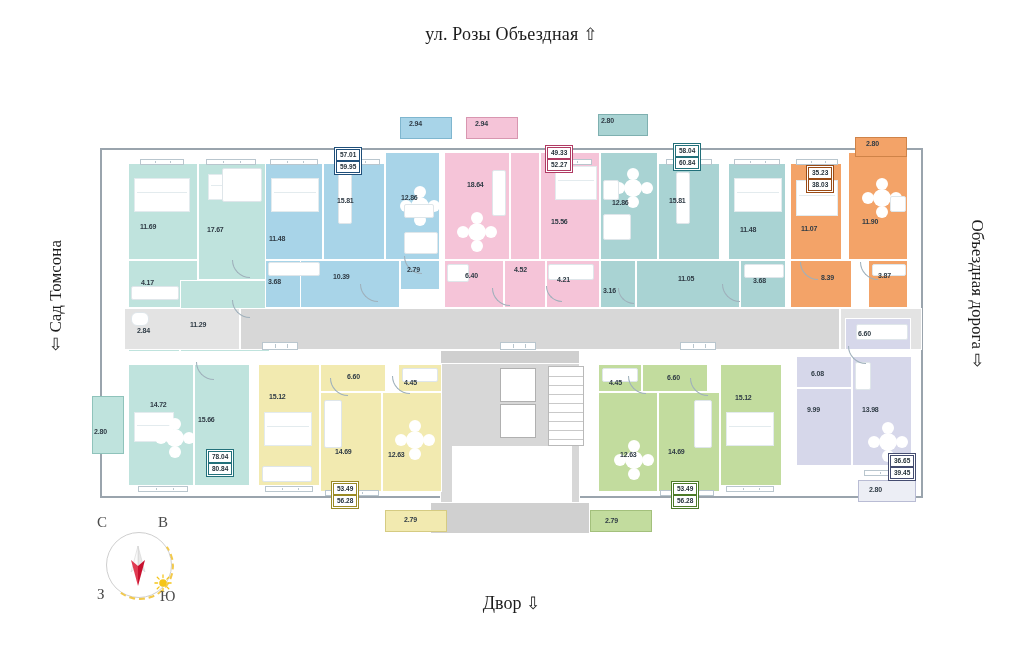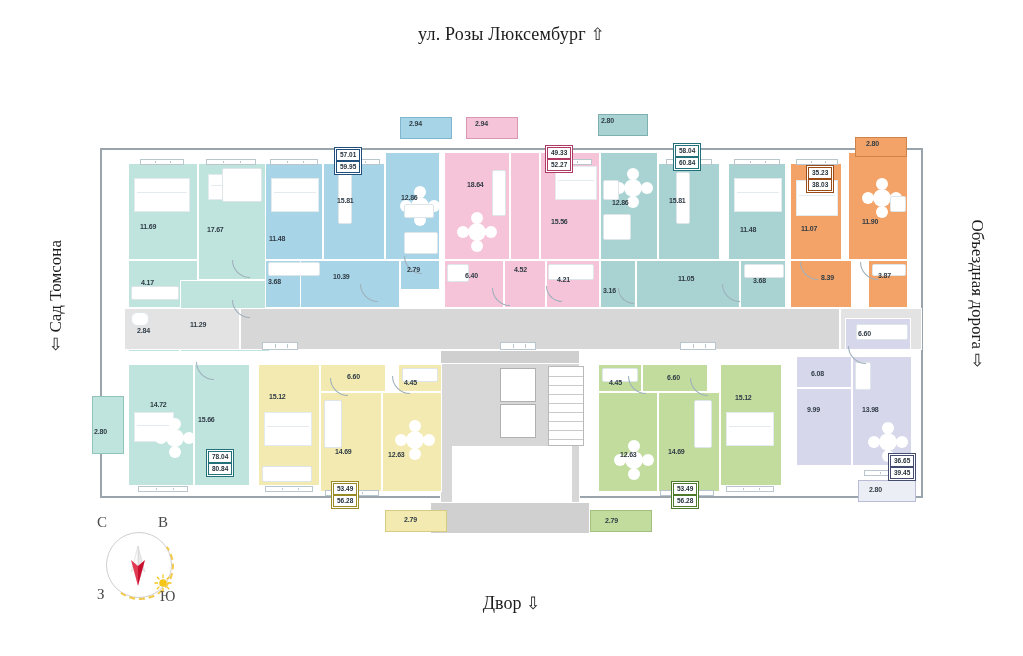--- a/index.html
+++ b/index.html
@@ -71,21 +71,21 @@
   .win i{position:absolute;top:1px;bottom:1px;width:1px;background:#b9c6ce;}
   
   .stair{position:absolute;background:#ffffff;border:1px solid #b9b9b9;box-sizing:border-box;}
   .stair i{position:absolute;left:0;right:0;height:1px;background:#c9c9c9;}
   .lift{position:absolute;background:#ffffff;border:1px solid #b0b0b0;box-sizing:border-box;}
 </style>
 </head>
 <body>
 
 <div class="street-top">
-  <span>ул. Розы Люксембург</span>
+  <span>ул. Розы Объездная</span>
   <span class="arw">⇧</span>
 </div>
 
 <div class="street-bottom">
   <span>Двор</span>
   <span class="arw">⇩</span>
 </div>
 
 <div class="street-left">
   <span class="arw">⇦</span>

